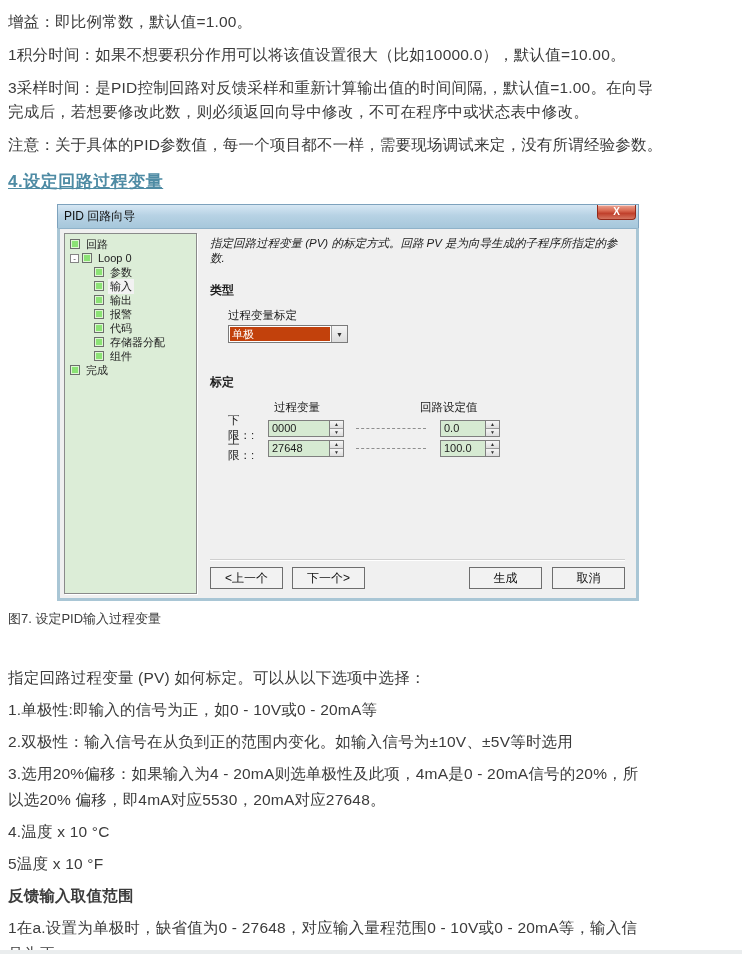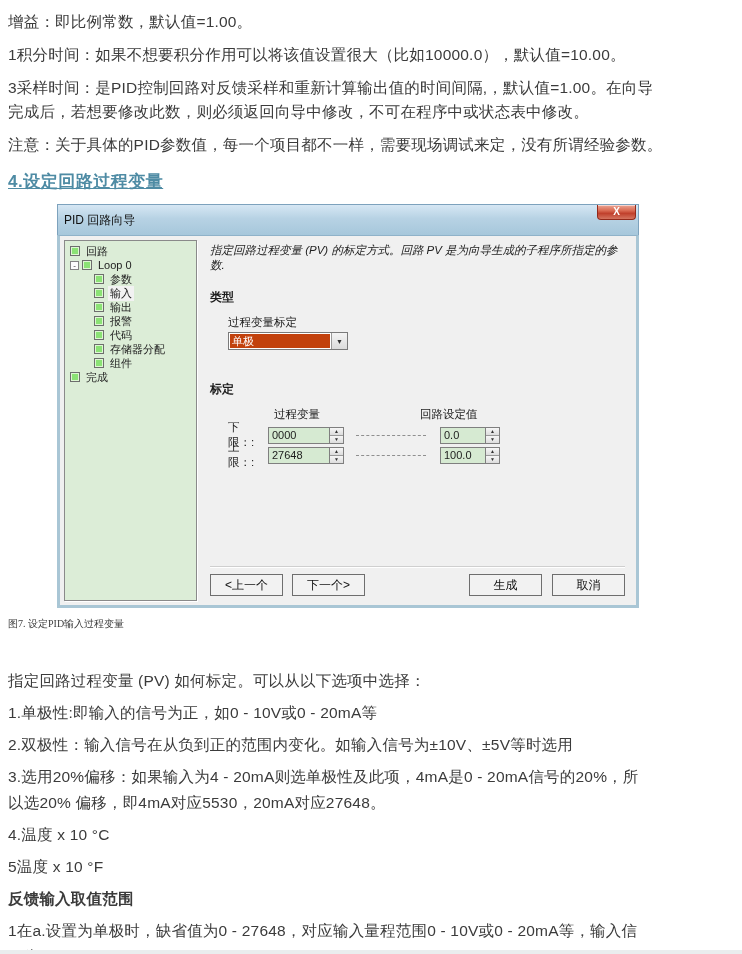--- a/index.html
+++ b/index.html
@@ -7,21 +7,21 @@
   body { font-family:"Liberation Sans","DejaVu Sans",sans-serif; color:#3b3b3b; position:relative; height:954px; overflow:hidden; }
 
   .content { padding:10px 8px 0 8px; }
 
   .para { font-size:15.5px; line-height:24px; margin-bottom:9px; white-space:pre-line; letter-spacing:0.2px; }
 
   .section-heading { color:#4e8ba4; font-size:17px; font-weight:bold; text-decoration:underline; margin:13px 0 0 0; letter-spacing:0.5px; }
 
   
   .dialog { width:582px; margin:11px 0 0 49px; position:relative; font-family:"Liberation Sans","DejaVu Sans",sans-serif; }
-  .titlebar { height:31px; background:linear-gradient(#d6e7f4,#b7d2e4 45%,#a6c7db); border:1px solid #7da2bd; border-bottom:none; display:flex; align-items:center; padding-left:6px; font-size:12px; color:#111; }
+  .titlebar { height:24px; background:linear-gradient(#d6e7f4,#b7d2e4 45%,#a6c7db); border:1px solid #7da2bd; border-bottom:none; display:flex; align-items:center; padding-left:6px; font-size:12px; color:#111; }
   .close-btn { position:absolute; top:1px; right:3px; width:39px; height:15px; background:linear-gradient(#eba696,#d96a52 40%,#c0402c 60%,#d4745f); border:1px solid #93291a; border-top:none; border-radius:0 0 4px 4px; color:#fff; font-size:10px; font-weight:bold; text-align:center; line-height:14px; box-shadow:inset 0 1px 0 rgba(255,255,255,.55); cursor:default; }
   .win-body { display:flex; border:3px solid #a9c6d5; border-top:1px solid #8fb2c9; background:#f0f0f0; height:373px; padding:3px; }
 
   
   .tree { width:133px; background:#dcedd7; border:1px solid #8a8a8a; box-shadow:1px 1px 0 #ffffff; margin:1px; padding:4px 2px; font-size:11px; color:#222; overflow:hidden; }
   .ti { display:flex; align-items:center; height:12px; margin-bottom:2px; white-space:nowrap; cursor:default; }
   .ti .lbl { padding:0 2px; }
   .ti.sel .lbl { background:#f2f2f2; }
   .lvl0 { padding-left:3px; }
   .lvl1 { padding-left:3px; }
@@ -54,21 +54,21 @@
   .dashline { width:70px; border-top:1px dashed #8f8f8f; margin:0 14px 0 12px; }
 
   .rp-spacer { flex:1; }
   .sep { border-top:1px solid #cfcfcf; box-shadow:0 1px 0 #ffffff; margin-bottom:7px; }
   .btn-row { display:flex; align-items:flex-end; }
   button.wbtn { width:73px; height:22px; background:#f2f2f2; border:1px solid #6e6e6e; font-size:12px; font-family:inherit; color:#111; cursor:default; }
   .btn-next { margin-left:9px; }
   .btn-gen { margin-left:auto; }
   .btn-cancel { margin-left:10px; border:2px solid #3a3a3a; width:75px; font-size:13px; }
 
-  .figure-caption { font-size:10px; margin:9px 0 0 0;font-family:Liberation Serif, serif; }
+  .figure-caption { font-size:13px; margin:9px 0 0 0; }
 
   .bottom { margin-top:37px; }
   .bpara { font-size:15.5px; line-height:26px; margin-bottom:6px; white-space:pre-line; letter-spacing:0.2px; }
   .bbold { font-weight:bold; }
 
   .footer-strip { position:absolute; left:0; bottom:0; width:742px; height:4px; background:#eaedee; }
 </style>
 </head>
 <body>
 

